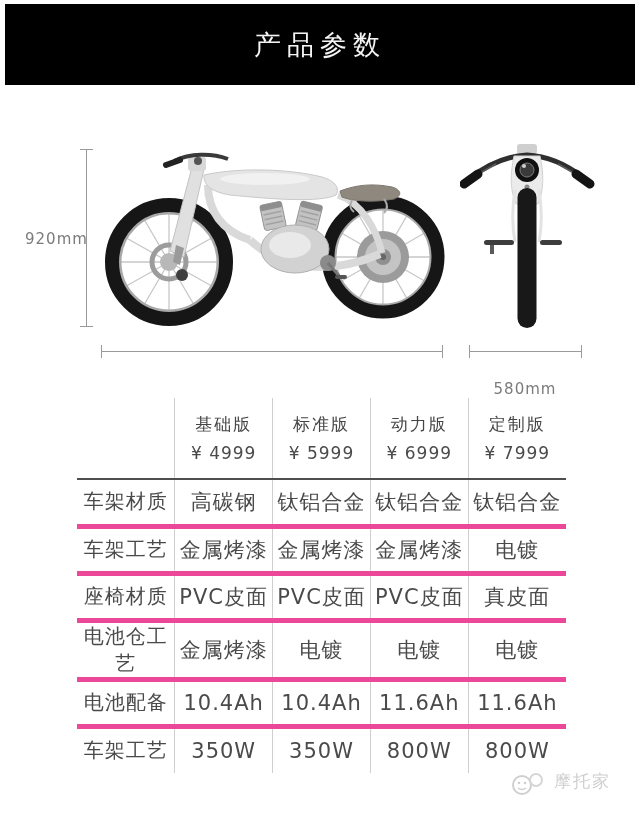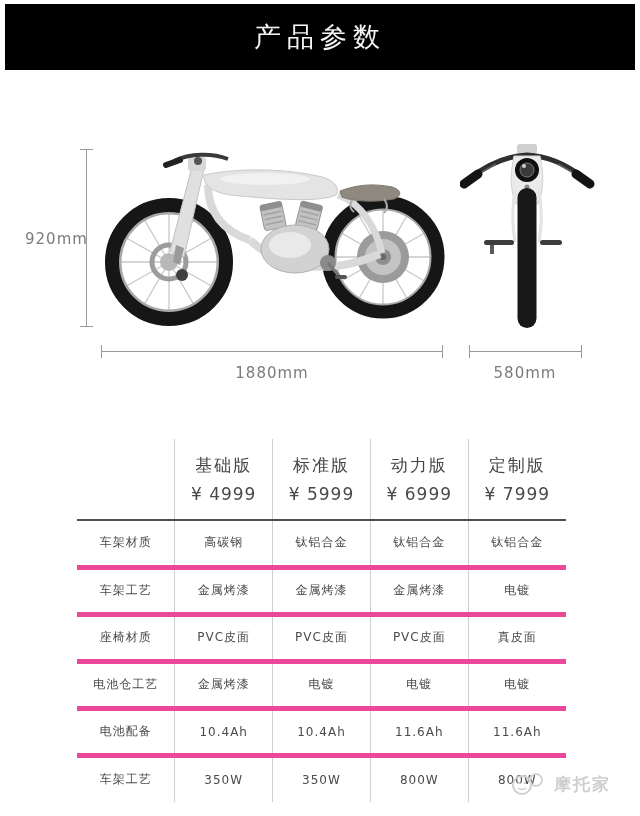--- a/index.html
+++ b/index.html
@@ -1,52 +1,52 @@
 <!DOCTYPE html>
 <html><head>
 <meta charset="utf-8">
 <style>
   html,body{margin:0;padding:0;background:#fff;}
   .page{position:relative;width:640px;height:816px;background:#ffffff;overflow:hidden;
         font-family:"DejaVu Sans","Liberation Sans",sans-serif;color:#4a4a4a;}
 
   
-  .header-band{position:absolute;left:5px;top:4px;width:630px;height:66px;background:#000;
+  .header-band{position:absolute;left:5px;top:4px;width:630px;height:81px;background:#000;
                display:flex;align-items:center;justify-content:center;}
   .header-title{color:#f4f4f4;font-size:27px;font-weight:300;letter-spacing:6px;}
 
   
   .fig{position:absolute;}
 
   
   .dim-h{position:absolute;height:0;border-top:1px solid #9a9a9a;}
   .dim-h::before,.dim-h::after{content:"";position:absolute;top:-7px;width:1px;height:13px;background:#9a9a9a;}
   .dim-h::before{left:0;}
   .dim-h::after{right:0;}
   .dim-v{position:absolute;width:0;border-left:1px solid #9a9a9a;}
   .dim-v::before,.dim-v::after{content:"";position:absolute;left:-7px;height:1px;width:13px;background:#9a9a9a;}
   .dim-v::before{top:0;}
   .dim-v::after{bottom:0;}
   .dim-label{position:absolute;font-size:15px;color:#7b7b7b;letter-spacing:1px;text-align:center;}
 
   
-  .spec-table{position:absolute;left:77px;top:439px;border-collapse:collapse;table-layout:fixed;width:489px;}
+  .spec-table{position:absolute;left:77px;top:398px;border-collapse:collapse;table-layout:fixed;width:489px;}
   .spec-table td{border-left:1px solid #cfcfcf;text-align:center;vertical-align:middle;padding:0;}
   .spec-table td:first-child{border-left:none;}
   .spec-table tr.hdr{height:81px;}
   .spec-table tr.hdr td{border-bottom:2px solid #4f4f4f;}
   .spec-table tr.dr{height:47px;}
   .spec-table tr.dr + tr.dr td{border-top:5px solid #ec4899;}
   .col-name{font-size:17px;color:#454545;letter-spacing:2px;margin-bottom:7px;}
   .col-price{font-size:17px;color:#4a4a4a;letter-spacing:1px;}
-  .row-label{font-size:12px;color:#4a4a4a;letter-spacing:1px;}
-  .cell-val{font-size:12px;color:#4a4a4a;letter-spacing:1px;}
-
-  
-  .watermark{position:absolute;left:508px;top:770px;display:flex;align-items:center;color:#cfcfcf;font-weight:bold;}
+  .row-label{font-size:20px;color:#4a4a4a;letter-spacing:1px;}
+  .cell-val{font-size:21px;color:#4a4a4a;letter-spacing:1px;}
+
+  
+  .watermark{position:absolute;left:508px;top:770px;display:flex;align-items:flex-start;color:#cfcfcf;}
   .watermark-text{font-size:17px;letter-spacing:2px;color:#cfcfcf;margin-left:4px;}
 </style>
 </head>
 <body>
 
 <div class="page">
 
   <div class="header-band">
     <span class="header-title">产品参数</span>
   </div>
@@ -145,24 +145,23 @@
       <rect x="24" y="110" width="30" height="5" rx="2.5" fill="#3d3d3d"></rect>
       <rect x="80" y="110" width="22" height="5" rx="2.5" fill="#3d3d3d"></rect>
       <rect x="30" y="115" width="4" height="9" fill="#5a5a5a"></rect>
     </g>
   </svg>
 
   <div class="dim-v" style="left:86px;top:149px;height:178px;"></div>
   <div class="dim-label" style="left:25px;top:230px;width:60px;">920mm</div>
 
   <div class="dim-h" style="left:101px;top:351px;width:342px;"></div>
-  <div class="dim-label" style="left:202px;top:364px;width:140px;">1880mm</div>
 
   <div class="dim-h" style="left:469px;top:351px;width:113px;"></div>
-  <div class="dim-label" style="left:465px;top:364px;width:120px;">580mm</div>
+  <div class="dim-label" style="left:465px;top:380px;width:120px;">580mm</div>
 
   <table class="spec-table">
     <tbody>
         <tr class="hdr">
       <td></td>
       <td>
         <div class="col-name">基础版</div>
         <div class="col-price">¥ 4999</div>
       </td>
       <td>

